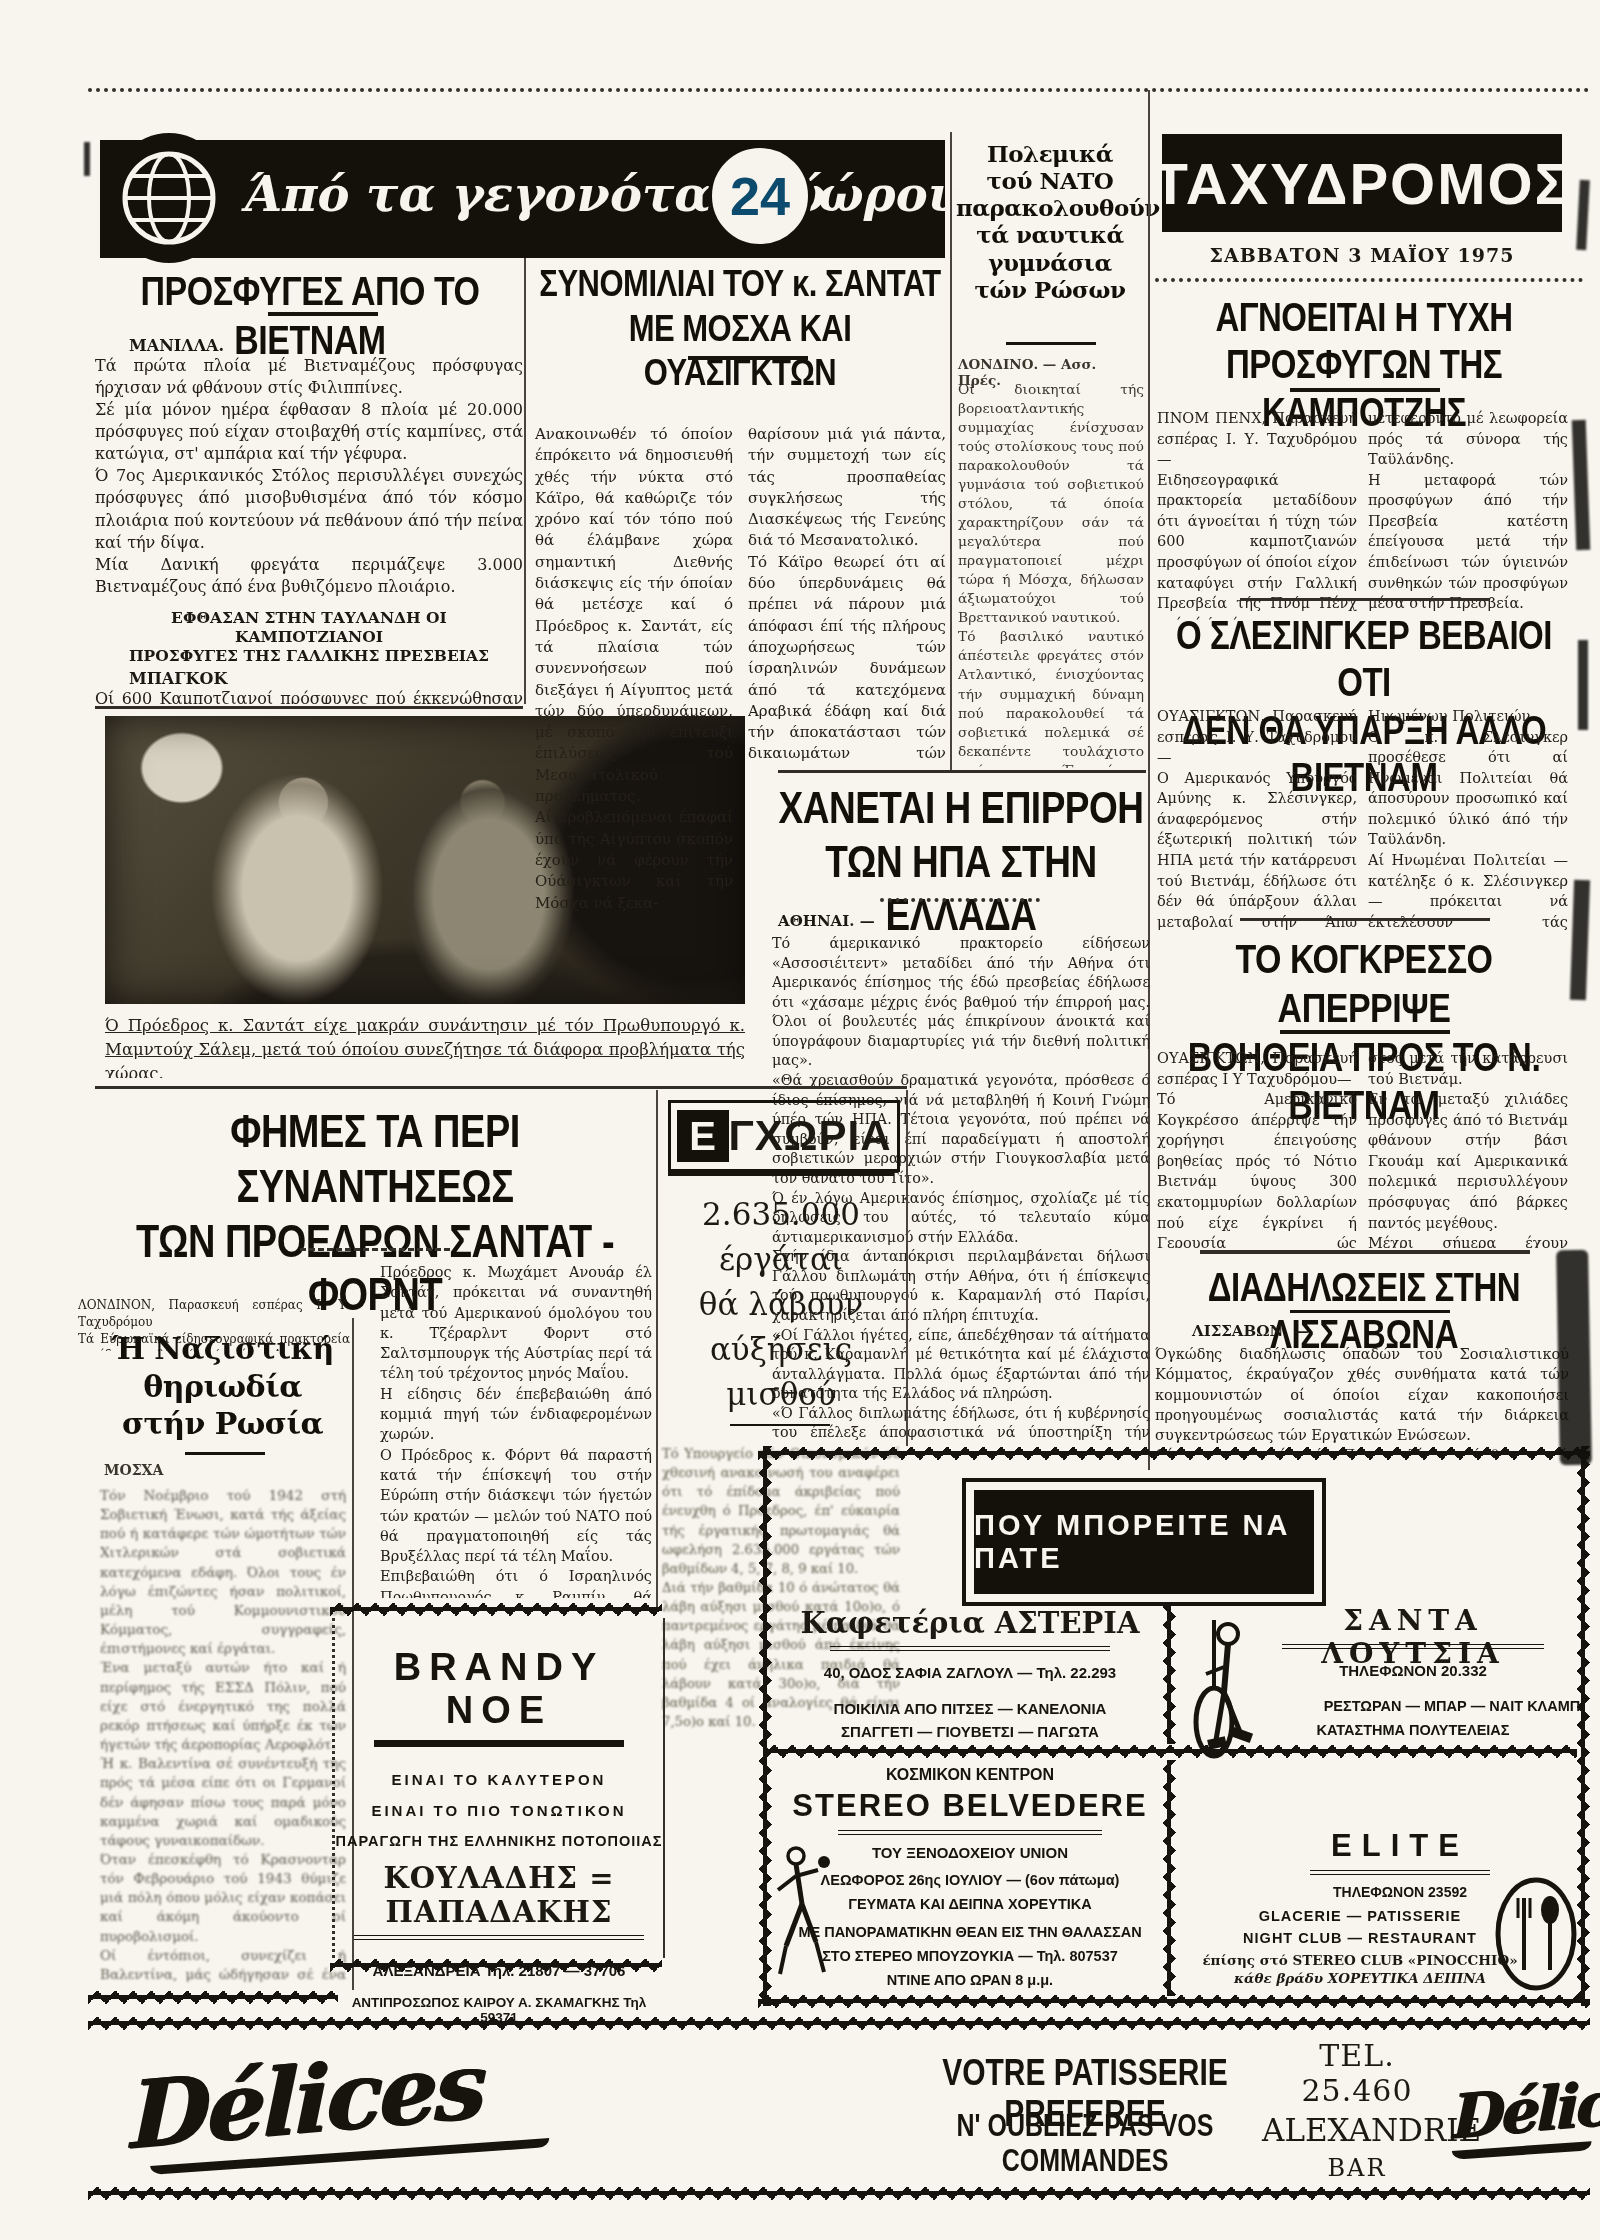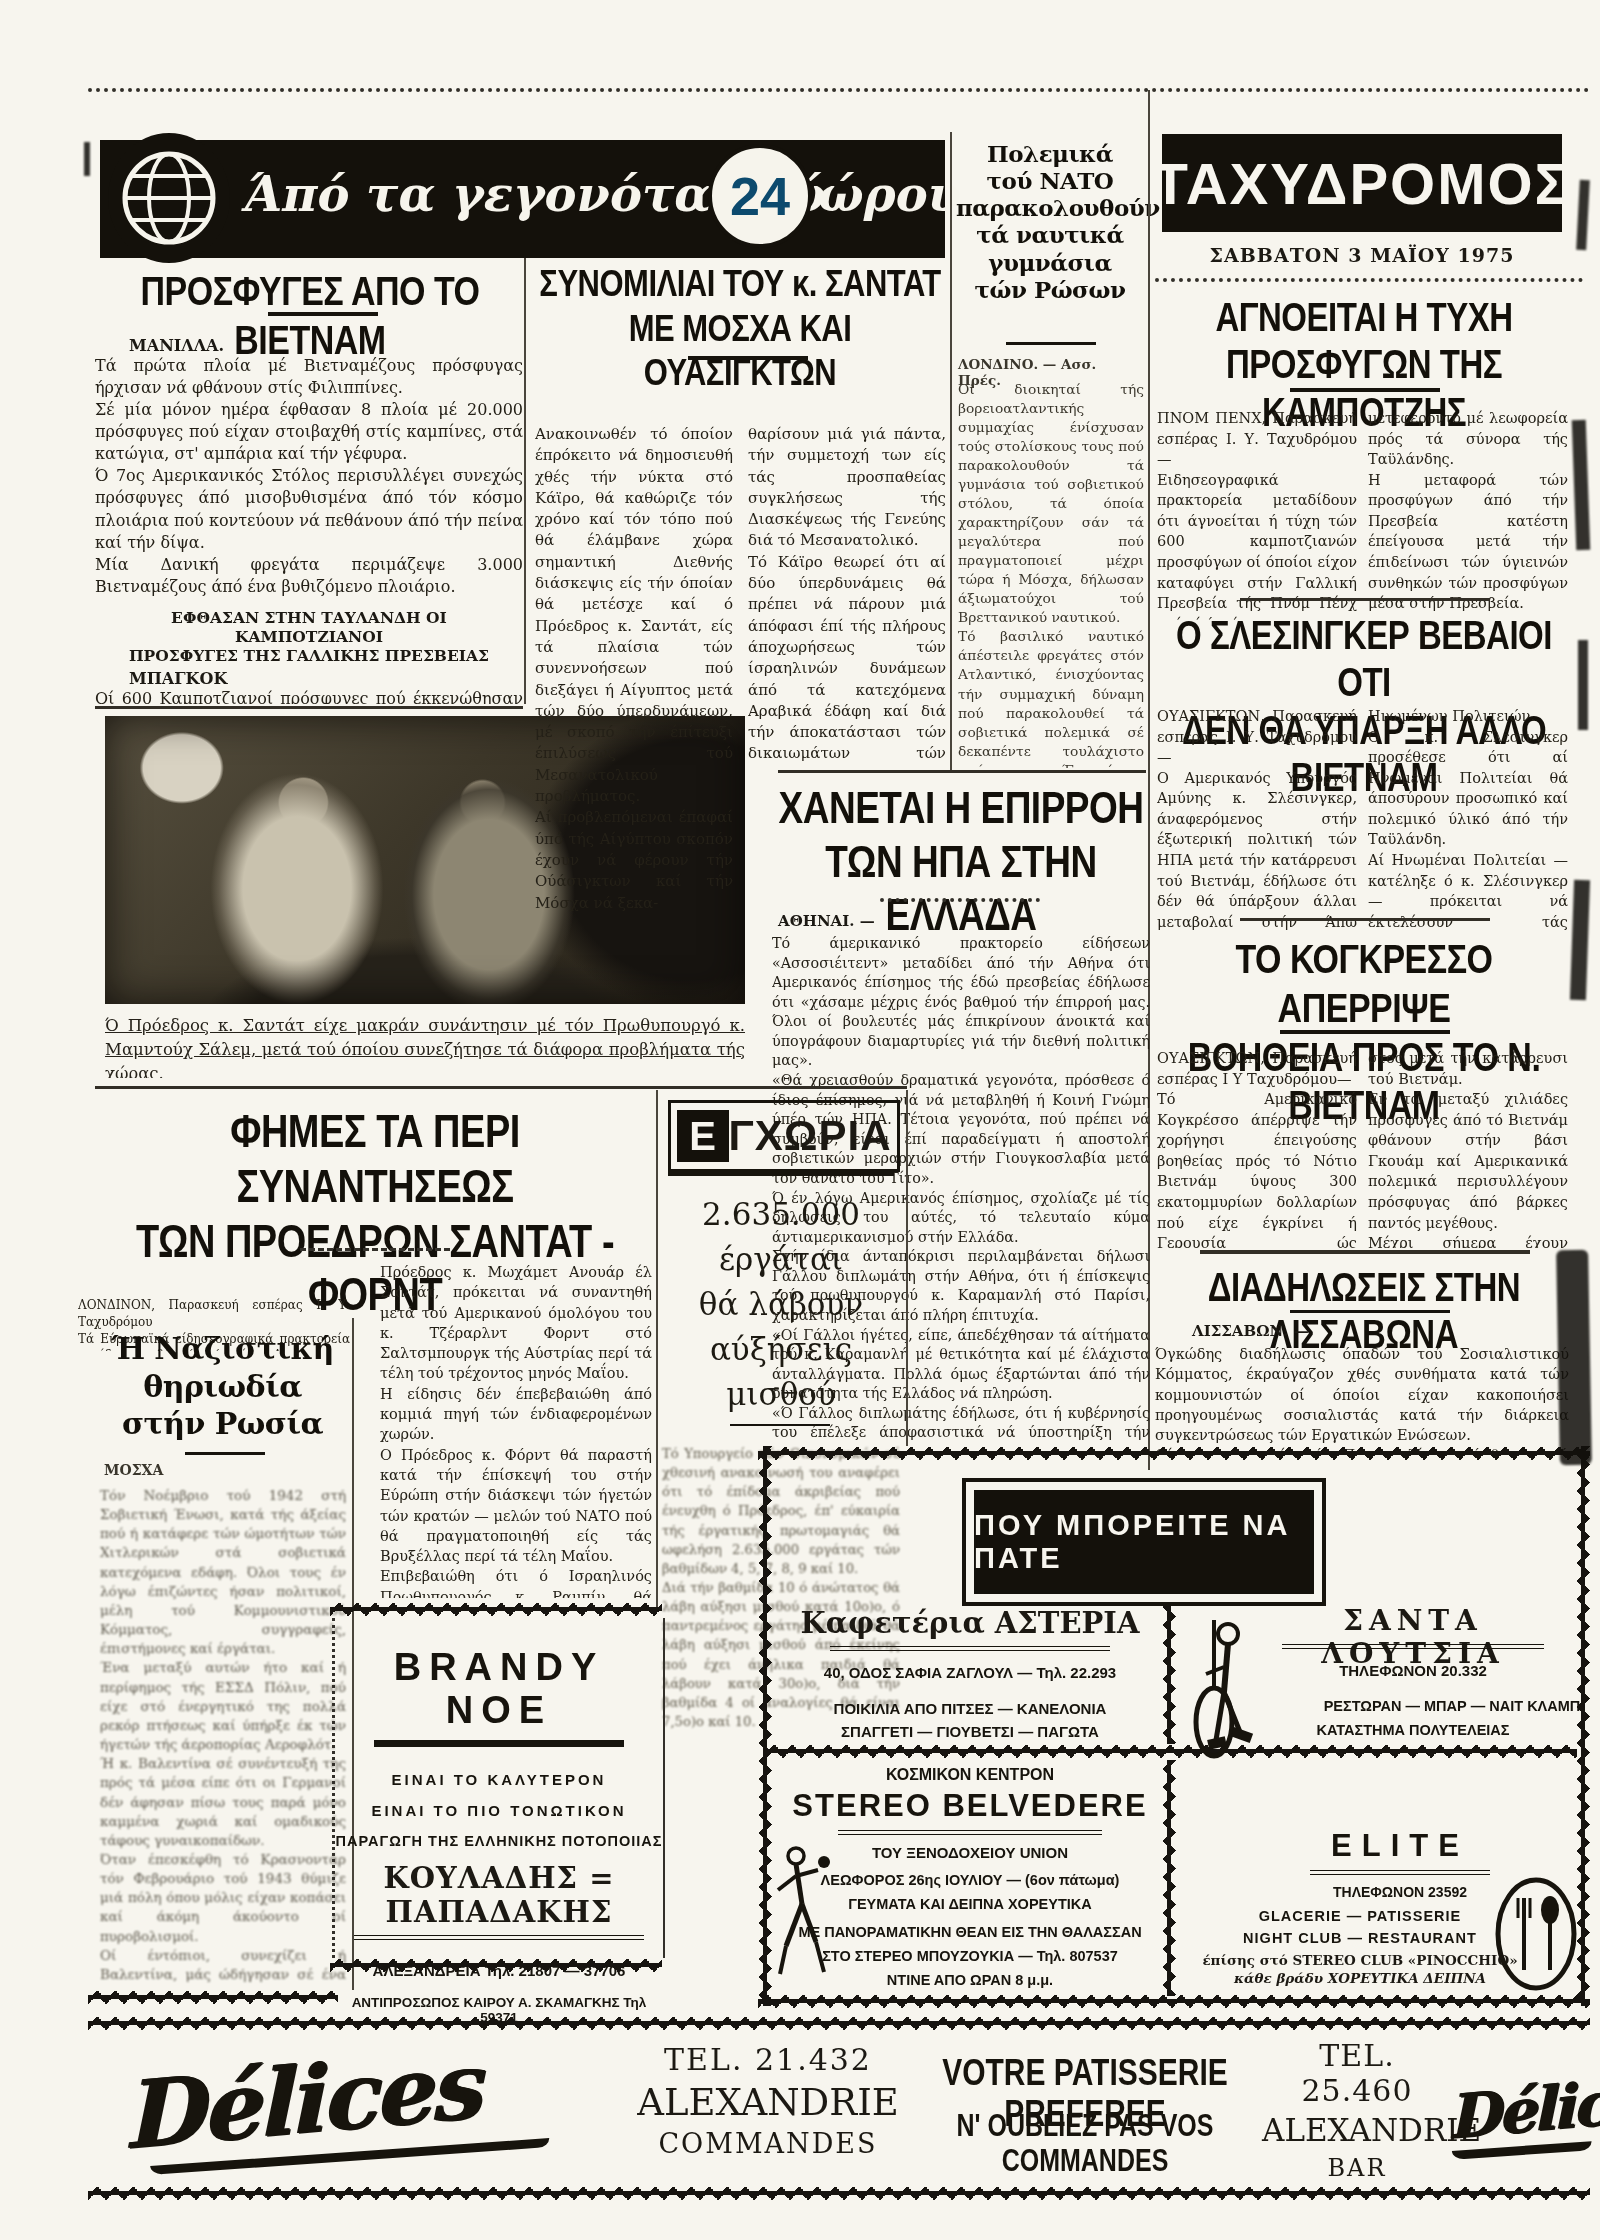--- a/index.html
+++ b/index.html
@@ -316,25 +316,20 @@
   </div>
 
   <div class="abs zz-h" style="left:758px;top:1994px;width:832px;"></div>
 
   <div class="abs zz-h" style="left:88px;top:1990px;width:250px;"></div>
   <div class="abs zz-h" style="left:88px;top:2016px;width:1502px;"></div>
 
   <div class="abs script-logo" style="left:130px;top:2046px;font-size:92px;">Délices</div>
   <div class="abs swash" style="left:150px;top:2152px;width:400px;transform:rotate(-4deg);"></div>
 
-  <div class="abs ctr" style="left:628px;top:2042px;width:280px;">
-    <div style="font-size:30px;letter-spacing:2px;">TEL. 21.432</div>
-    <div style="font-size:37px;margin-top:4px;">ALEXANDRIE</div>
-    <div style="font-size:27px;margin-top:4px;letter-spacing:2px;">COMMANDES</div>
-  </div>
 
   <div class="abs ctr adcap cond" style="left:905px;top:2052px;width:360px;font-size:30px;">VOTRE PATISSERIE PREFEREE</div>
   <div class="abs ctr adcap cond" style="left:905px;top:2108px;width:360px;font-size:25px;">N' OUBLIEZ PAS VOS COMMANDES</div>
 
   <div class="abs ctr" style="left:1262px;top:2038px;width:190px;">
     <div style="font-size:30px;letter-spacing:1px;">TEL. 25.460</div>
     <div style="font-size:31px;margin-top:4px;">ALEXANDRIE</div>
     <div style="font-size:24px;margin-top:6px;letter-spacing:2px;">BAR</div>
   </div>
 

